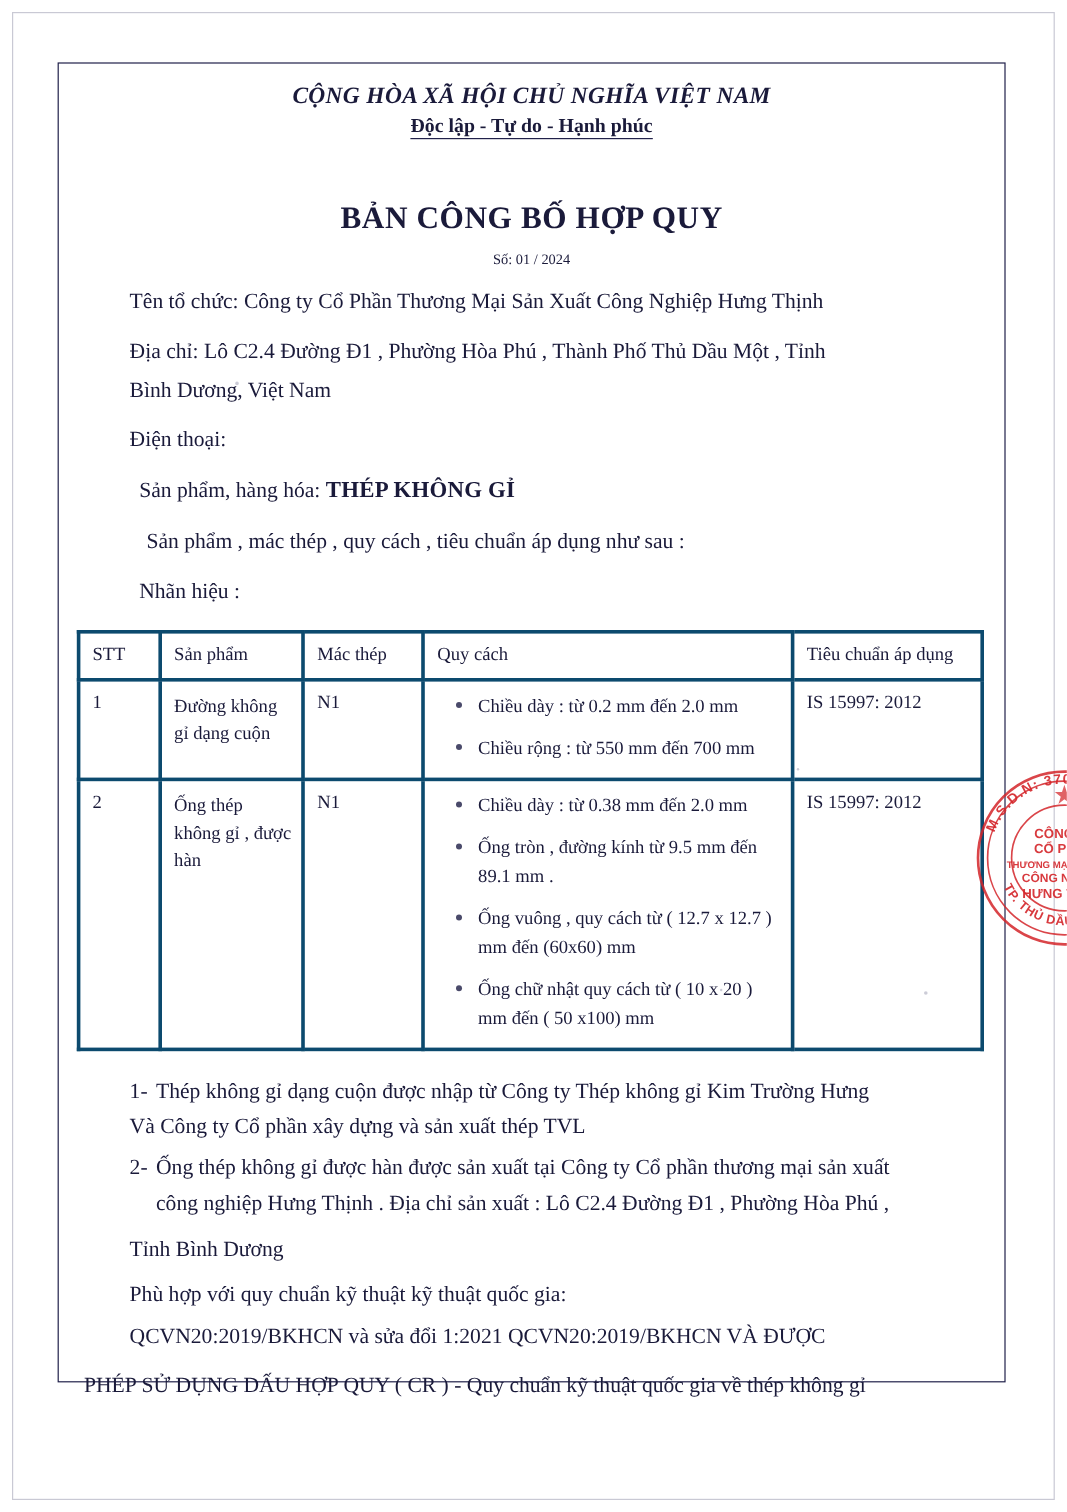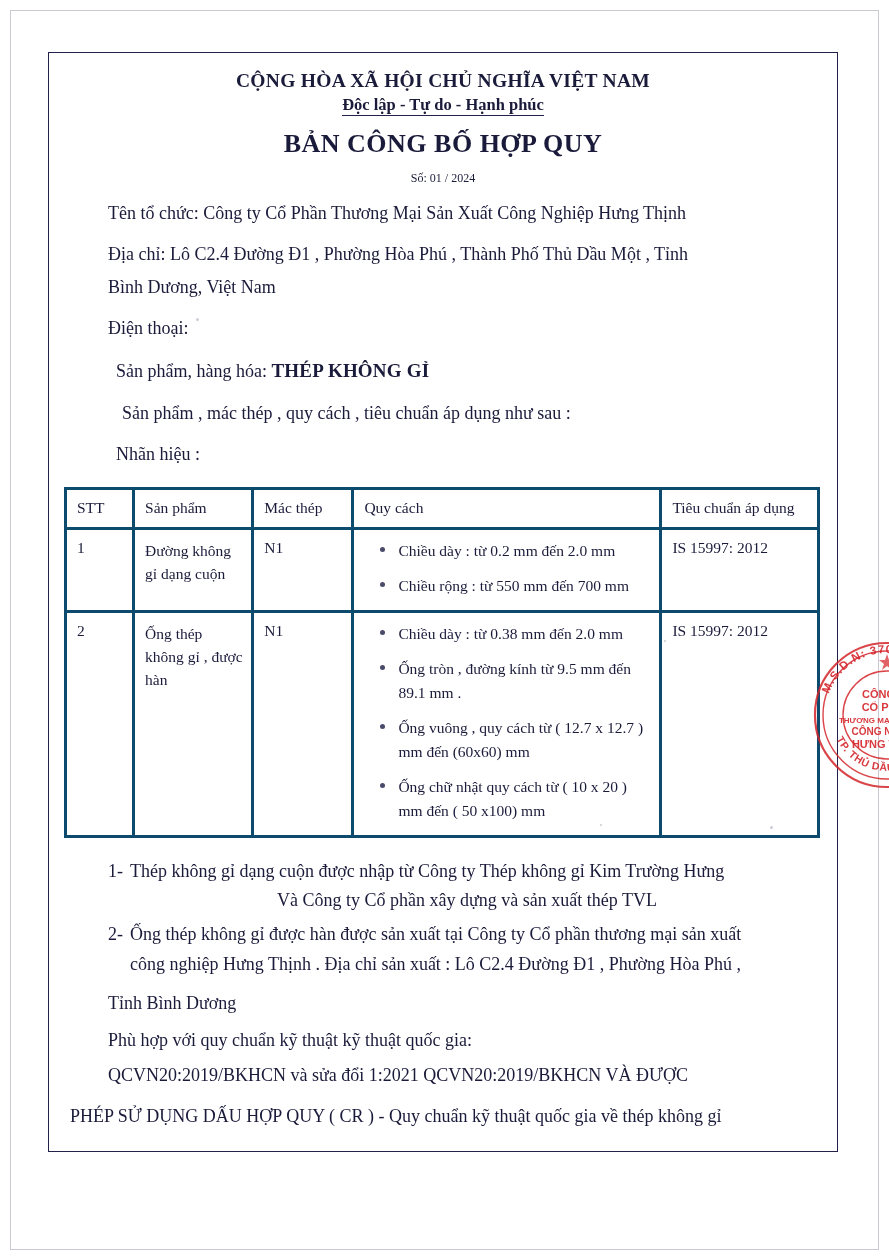--- a/index.html
+++ b/index.html
@@ -39,36 +39,37 @@
     position: absolute;
     left: 60px; top: 62px;
     width: 766px;
   }
   .nation-title {
     font-size: 19.5px;
     font-weight: bold;
     letter-spacing: 0.3px;
     text-align: center;
     margin-top: 8px;
+    font-style: italic;
   }
   .nation-sub {
     font-size: 16.5px;
     font-weight: bold;
     text-align: center;
     margin-top: 3px;
   }
   .nation-sub span {
     border-bottom: 1.4px solid #21214a;
     padding-bottom: 1px;
   }
   .doc-title {
     font-size: 26px;
     font-weight: bold;
     text-align: center;
-    margin-top: 14px;
+    margin-top: 52px;
     letter-spacing: 0.5px;
   }
   .doc-number {
     font-size: 12px;
     text-align: center;
     margin-top: 12px;
   }
   .para {
     font-size: 18px;
     line-height: 1.58;
@@ -133,21 +134,21 @@
     font-size: 18px;
     line-height: 1.55;
   }
   .note-row {
     display: flex;
     padding-left: 48px;
     margin-bottom: 2px;
   }
   .note-num { width: 22px; flex: 0 0 22px; }
   .note-text { flex: 1; }
-  .note-cont { padding-left: 48px; text-align: center; }
+  .note-cont { padding-left: 48px; }
   .note-cont2 { padding-left: 70px; }
   .tail {
     font-size: 18px;
     line-height: 1.6;
   }
   .tail-1 { padding-left: 48px; margin-top: 10px; }
   .tail-2 { padding-left: 48px; margin-top: 8px; }
   .tail-3 { padding-left: 48px; margin-top: 6px; text-align: justify; padding-right: 4px;}
   .tail-4 { padding-left: 10px; margin-top: 12px; }
 

